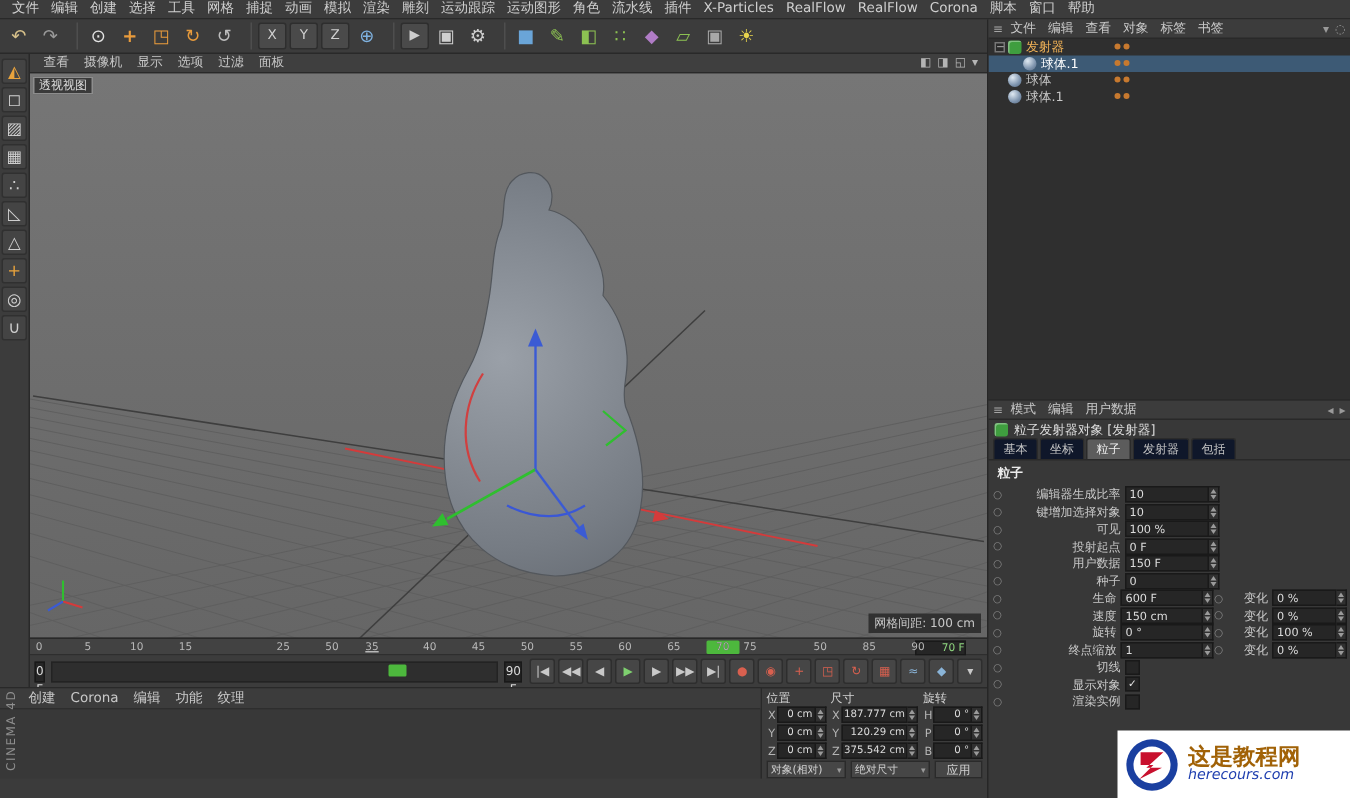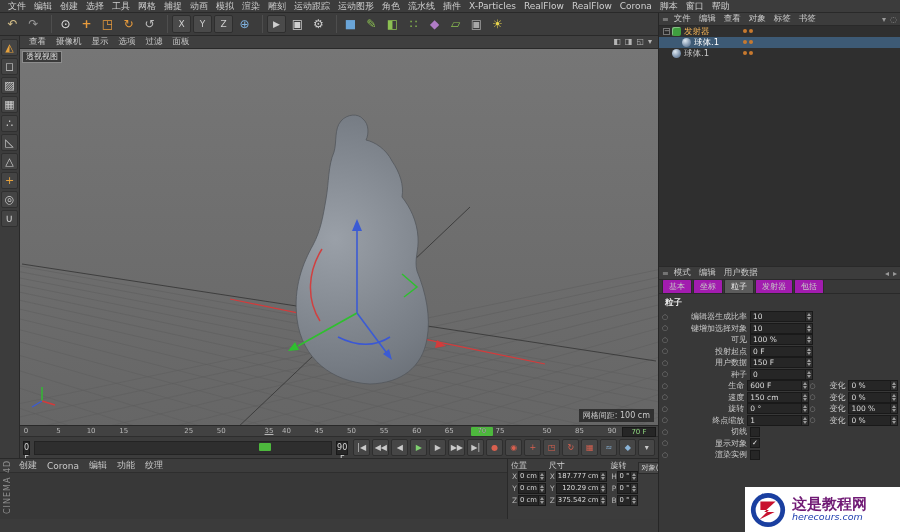--- a/index.html
+++ b/index.html
@@ -35,41 +35,41 @@
   #vp-label{position:absolute;left:2px;top:2px;background:#3a3a3a;border:1px solid #8d8d8d;color:#ddd;
             padding:0 3px;font-size:8px;line-height:10px;}
   #grid-spacing{position:absolute;right:4px;bottom:4px;background:rgba(42,42,42,.88);color:#c9c9c9;
                 padding:1px 4px;font-size:8px;}
   
   #ruler{position:absolute;left:20px;top:425px;width:638px;height:12px;background:#424242;
          border-top:1px solid #292929;border-bottom:1px solid #2e2e2e;box-sizing:border-box;}
   .tick{position:absolute;top:1px;font-size:7px;color:#b8b8b8;transform:translateX(-50%);}
   #playhead{position:absolute;top:1px;width:22px;height:9px;background:#4db83d;color:#123409;
             font-size:7px;text-align:center;line-height:9px;border-radius:1px;}
-  #current-frame{position:absolute;right:2px;top:1px;width:32px;height:8px;background:#262626;
-                 border:1px solid #191919;color:#8fd77f;font-size:7px;text-align:center;line-height:8px;}
+  #current-frame{position:absolute;right:14px;top:1px;width:32px;height:8px;background:#262626;
+                 border:1px solid #191919;color:#8fd77f;font-size:7px;text-align:right;line-height:8px;}
   
   #transport{position:absolute;left:20px;top:437px;width:638px;height:21px;background:#3c3c3c;
              display:flex;align-items:center;padding:0 3px;box-sizing:border-box;gap:2px;}
   .range-field{width:32px;height:12px;background:#262626;border:1px solid #191919;color:#d8d8d8;
                font-size:8px;line-height:12px;text-align:center;}
   #t-slider{position:relative;flex:0 0 296px;height:12px;background:#2e2e2e;border:1px solid #232323;margin:0 2px;}
   #t-handle{position:absolute;top:1px;height:8px;width:12px;background:#4db83d;border-radius:1px;}
   .t-btn{min-width:13px;height:15px;display:flex;align-items:center;justify-content:center;font-size:8px;
          color:#c9c9c9;background:#464646;border:1px solid #2e2e2e;border-radius:2px;padding:0 1px;}
   .t-green{color:#7ed06f;}.t-red{color:#d9604f;}.t-blue{color:#8ab4d8;}
   
   #materials{position:absolute;left:0;top:458px;width:508px;height:61px;background:#383838;
              border-top:1px solid #292929;border-right:1px solid #292929;box-sizing:border-box;}
   #mat-menu{height:13px;background:#3c3c3c;border-bottom:1px solid #2e2e2e;display:flex;
             align-items:center;padding-left:14px;}
   .mat-menu-item{padding:0 5px;font-size:9px;}
   
   #coords{position:absolute;left:508px;top:458px;width:150px;height:61px;background:#3c3c3c;
-          border-top:1px solid #292929;box-sizing:border-box;padding:2px 3px;display:flex;flex-direction:row;}
+          border-top:1px solid #292929;box-sizing:border-box;padding:2px 3px;display:flex;flex-direction:column;}
   #coord-groups{display:flex;gap:3px;flex:1;}
   .coord-col{flex:1;display:flex;flex-direction:column;gap:1px;}
   .coord-head{font-size:8px;color:#d3d3d3;height:9px;line-height:9px;}
   .coord-row{display:flex;align-items:center;height:11px;}
   .axis-label{width:7px;font-size:7.5px;color:#b5b5b5;text-align:center;}
   .coord-field{flex:1;height:9px;background:#262626;border:1px solid #191919;color:#dcdcdc;
                font-size:6.8px;line-height:9px;padding:0 1px;text-align:right;overflow:hidden;white-space:nowrap;}
   .p-step{width:6px;height:9px;position:relative;background:#303030;border:1px solid #191919;border-left:none;box-sizing:content-box;}
   .p-step::before{content:"";position:absolute;left:1px;top:1px;border-left:2px solid transparent;
                   border-right:2px solid transparent;border-bottom:3px solid #9a9a9a;}
@@ -97,42 +97,42 @@
             line-height:5px;text-align:center;margin-right:2px;box-sizing:border-box;}
   .exp-spacer{width:9px;}
   .obj-icon{width:9px;height:9px;margin-right:3px;border-radius:2px;flex:0 0 auto;}
   .icon-emitter{background:#3f9e3f;box-shadow:inset 1px 1px 0 rgba(255,255,255,.35);}
   .icon-sphere{border-radius:50%;background:radial-gradient(circle at 35% 30%,#dfe9f2,#7d93ad 60%,#54677e);}
   .vis-dots{position:absolute;left:84px;top:3px;display:flex;gap:2px;}
   .dot{width:4px;height:4px;border-radius:50%;background:#c7792f;}
   #am-title{height:13px;display:flex;align-items:center;padding:0 4px;font-size:8.5px;color:#dedede;}
   #am-title .obj-icon{margin-right:4px;}
   #am-tabs{height:13px;display:flex;gap:1px;padding:0 3px;align-items:flex-end;border-bottom:1px solid #292929;}
-  .am-tab{padding:1px 6px;background:#a21caf;border:1px solid #2b2b2b;border-bottom:none;font-size:8px;
+  .am-tab{padding:1px 6px;background:#0f172a;border:1px solid #2b2b2b;border-bottom:none;font-size:8px;
           color:#c5c5c5;border-radius:2px 2px 0 0;}
   .am-tab.active{background:#5c5c5c;color:#f0f0f0;}
   #am-section{font-size:8.5px;color:#ececec;font-weight:bold;padding:3px 0 2px 6px;}
   #am-params{padding:0 2px;}
   .param-row{display:flex;align-items:center;height:11.5px;font-size:8px;color:#c9c9c9;}
   .p-key{width:8px;text-align:center;color:#8f8f8f;font-size:7px;}
   .p-label{width:78px;text-align:right;padding-right:3px;white-space:nowrap;overflow:hidden;}
   .p-field{width:50px;height:9px;background:#262626;border:1px solid #191919;color:#dcdcdc;
            font-size:7.5px;line-height:9px;padding:0 2px;overflow:hidden;white-space:nowrap;}
   .p-extra-label{width:30px;text-align:right;padding-right:3px;}
   .p-check{width:8px;height:8px;background:#262626;border:1px solid #191919;color:#e6e6e6;
            font-size:7px;line-height:8px;text-align:center;}
   
   #statusbar{position:absolute;left:0;top:519px;width:900px;height:13px;background:#3c3c3c;
              border-top:1px solid #292929;display:flex;align-items:center;padding-left:6px;
              font-size:8px;color:#adadad;box-sizing:border-box;white-space:nowrap;overflow:hidden;}
   #status-dot{width:5px;height:5px;border-radius:50%;background:#8fae5a;margin-right:5px;flex:0 0 auto;}
   #watermark{position:absolute;left:745px;top:487px;width:155px;height:45px;background:#ffffff;
              display:flex;align-items:center;padding:2px 4px;box-sizing:border-box;gap:5px;z-index:30;}
   #wm-text{display:flex;flex-direction:column;line-height:1.05;}
-  #wm-site{color:#701a75;font-weight:bold;font-size:15px;}
+  #wm-site{color:#a16207;font-weight:bold;font-size:15px;}
   #wm-url{color:#1f3faf;font-size:9.5px;font-style:italic;}
   #brand{position:absolute;left:3px;top:514px;transform:rotate(-90deg);transform-origin:0 0;
          font-size:8px;color:#8f8f8f;letter-spacing:1px;white-space:nowrap;z-index:5;}
 </style>
 </head>
 <body>
 
 <div id="app">
 
   <div id="menubar">
@@ -304,21 +304,21 @@
   <div id="ruler">
     <div id="playhead" style="left: 450.778px;">70</div>
     <div id="current-frame">70 F</div>
   <span class="tick" style="left: 6px;">0</span>
       <span class="tick" style="left: 38.5556px;">5</span>
       <span class="tick" style="left: 71.1111px;">10</span>
       <span class="tick" style="left: 103.667px;">15</span>
       <span class="tick" style="left: 136.222px; margin-top: 43px;">20</span>
       <span class="tick" style="left: 168.778px;">25</span>
       <span class="tick" style="left: 201.333px;">50</span>
-      <span class="tick" style="left: 249px; text-decoration: underline;">35</span>
+      <span class="tick" style="left: 228px; text-decoration: underline;">35</span>
       <span class="tick" style="left: 266.444px;">40</span>
       <span class="tick" style="left: 299px;">45</span>
       <span class="tick" style="left: 331.556px;">50</span>
       <span class="tick" style="left: 364.111px;">55</span>
       <span class="tick" style="left: 396.667px;">60</span>
       <span class="tick" style="left: 429.222px;">65</span>
       <span class="tick" style="left: 461.778px;">70</span>
       <span class="tick" style="left: 480px;">75</span>
       <span class="tick" style="left: 526.889px;">50</span>
       <span class="tick" style="left: 559.444px;">85</span>
@@ -461,37 +461,50 @@
           <span class="obj-icon icon-sphere"></span>
           <span>球体.1</span>
           <span class="vis-dots">
             <span class="dot"></span>
             <span class="dot"></span>
           </span>
         </div>
         <div class="tree-row">
           <span class="exp-spacer"></span>
           <span class="obj-icon icon-sphere"></span>
+          <span>球体</span>
+          <span class="vis-dots">
+            <span class="dot"></span>
+            <span class="dot"></span>
+          </span>
+        </div>
+        <div class="tree-row">
+          <span class="exp-spacer"></span>
+          <span class="obj-icon icon-sphere"></span>
           <span>球体.1</span>
           <span class="vis-dots">
             <span class="dot"></span>
             <span class="dot"></span>
           </span>
         </div>
       </div>
     <div id="am-menu">
         <span class="panel-burger">≡</span>
         <div class="am-menu-item">模式</div>
         <div class="am-menu-item">编辑</div>
         <div class="am-menu-item">用户数据</div>
         <div class="panel-right">
           <span>◂</span>
           <span>▸</span>
         </div>
       </div>
+    <div id="am-title">
+      <span class="obj-icon icon-emitter"></span>
+      <span>粒子发射器对象 [发射器]</span>
+    </div>
     <div id="am-tabs">
         <div class="am-tab">基本</div>
         <div class="am-tab">坐标</div>
         <div class="am-tab active">粒子</div>
         <div class="am-tab">发射器</div>
         <div class="am-tab">包括</div>
       </div>
     <div id="am-section">粒子</div>
     <div id="am-params">
         <div class="param-row">

